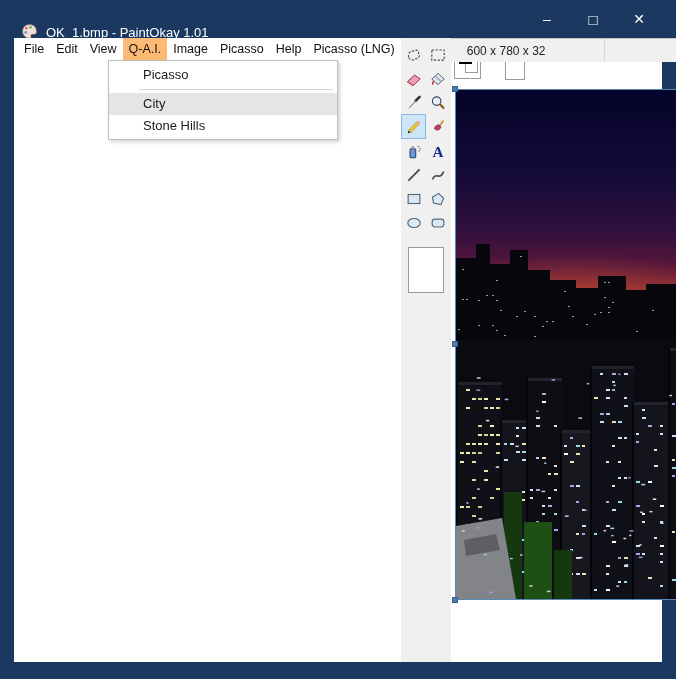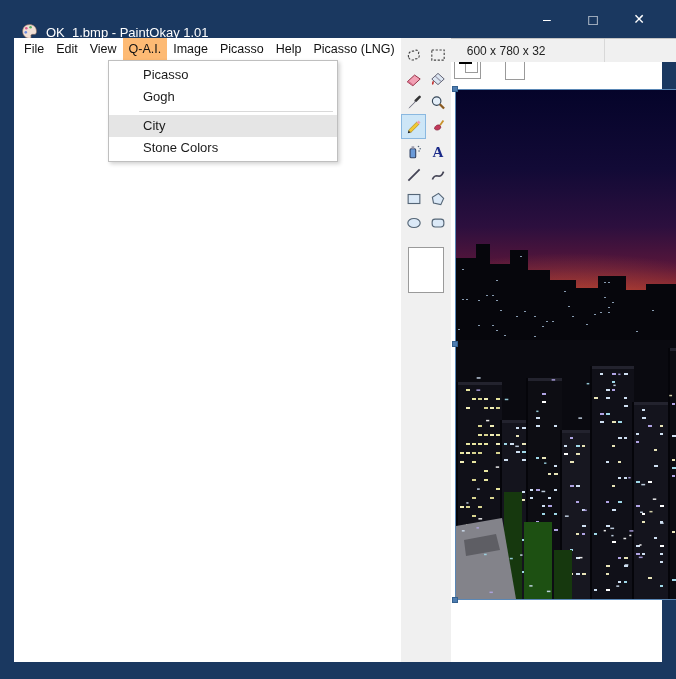--- a/index.html
+++ b/index.html
@@ -1130,19 +1130,18 @@
             <rect x="4" y="4" width="2" height="2"></rect>
           <rect x="4" y="7" width="2" height="2"></rect>
             <rect x="1" y="7" width="2" height="2"></rect>
         </g>
       </svg>
     </div>
   </div>
 
   <div class="dropdown" id="dropdown">
       <div class="dd-item">Picasso</div>
-      <div class="dd-item">Gogh</div>
       <div class="dd-sep"></div>
       <div class="dd-item hl">City</div>
-      <div class="dd-item">Stone Colors</div>
+      <div class="dd-item">Stone Hills</div>
     </div>
 
 </div>
 
 </body></html>

